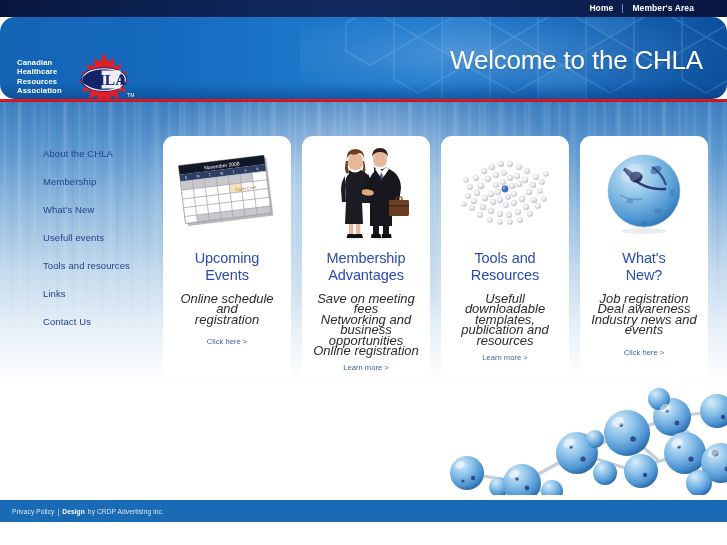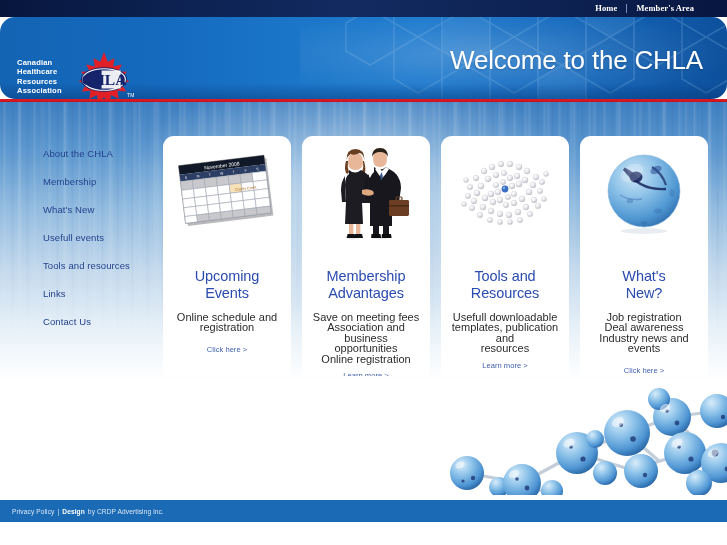--- a/index.html
+++ b/index.html
@@ -20,21 +20,20 @@
     overflow: hidden;
   }
 
   
   #topbar {
     position: absolute;
     left: 0; top: 0;
     width: 727px; height: 17px;
     background: linear-gradient(to right,
        #07163d 0%, #0c2150 22%, #122a60 48%, #0e2354 74%, #071640 100%);
-    font-family: Liberation Serif, serif;
   }
   #topbar-links {
     position: absolute;
     right: 24px; top: 0;
     height: 17px;
     display: flex;
     align-items: center;
     gap: 0px;
   }
   #topbar-links a {
@@ -205,29 +204,30 @@
   }
   .card-figure {
     position: relative;
     height: 100px;
     margin-top: 8px;
   }
   .card-title {
     color: #2a4bb0;
     font-size: 14.5px;
     line-height: 16.5px;
-    margin-top: 24px;
+    margin-top: 6px;
     letter-spacing: -.1px;
   }
   .card-desc {
     color: #2b2b2b;
-    font-size: 11px;
+    font-size: 13px;
     line-height: 10.4px;
     margin-top: 11px;
     padding: 0 8px;
+    font-style: italic;
   }
   .card-link {
     display: inline-block;
     color: #3f5fae;
     font-size: 7.6px;
     text-decoration: none;
     margin-top: 12px;
   }
   .card:nth-child(2) .card-link,
   .card:nth-child(3) .card-link { margin-top: 0; }
@@ -468,21 +468,21 @@
           <rect x="71" y="61" width="20" height="1.6" fill="#4b2a15"></rect>
           <rect x="78" y="53" width="6" height="3.4" rx="1" fill="none" stroke="#6b3d22" stroke-width="1.2"></rect>
         </svg>
       </div>
       <div class="card-title">
         <div>Membership</div>
         <div>Advantages</div>
       </div>
       <div class="card-desc">
         <div>Save on meeting fees</div>
-        <div>Association and business</div>
+        <div>Networking and business</div>
         <div>opportunities</div>
         <div>Online registration</div>
       </div>
       <a href="#" class="card-link">Learn more &gt;</a>
     </div>
 
     <div class="card">
       <div class="card-figure">
         <svg class="fig-pearl" width="110" height="78" viewBox="0 0 110 78">
           <defs>

